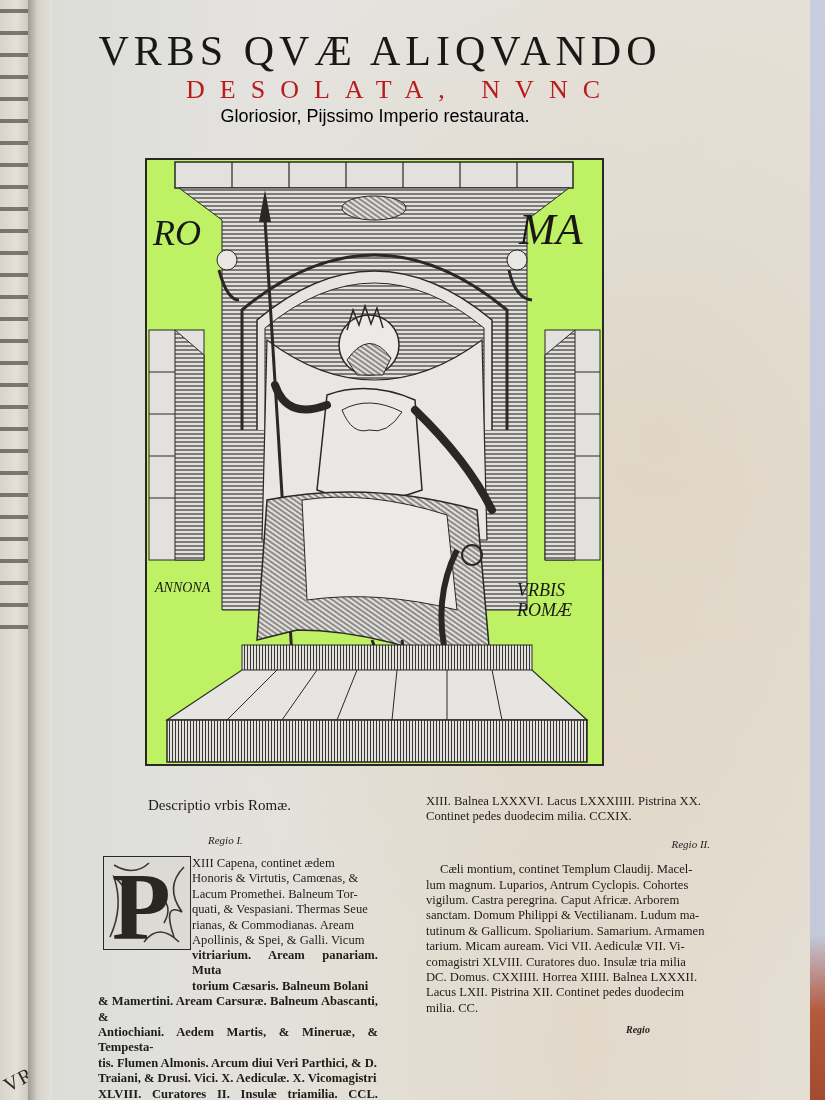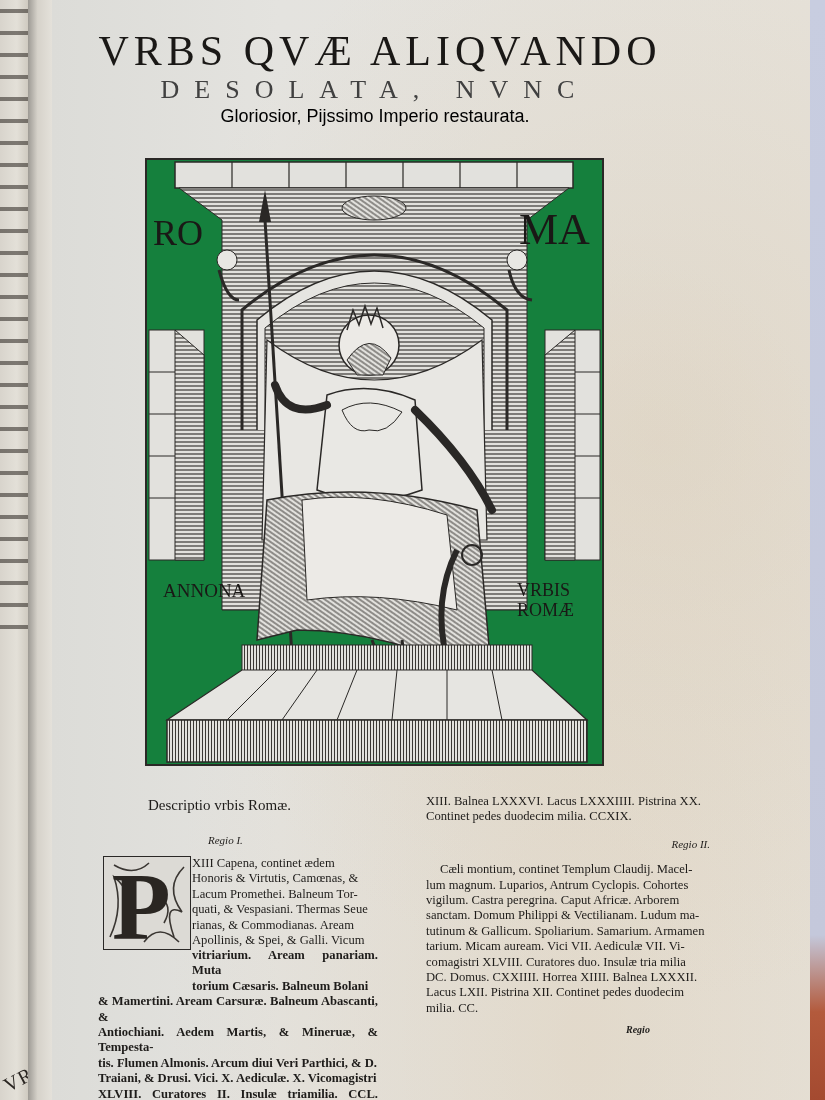--- a/index.html
+++ b/index.html
@@ -40,41 +40,41 @@
     position: absolute; right: 0; top: 0; width: 15px; height: 1100px;
     background: linear-gradient(180deg, #c8cde0 0%, #c4c8db 85%, #b35a3c 92%, #a44a30 100%);
   }
 
   .title-1 {
     position: absolute; left: 80px; top: 30px; width: 600px; text-align: center;
     font-family: "Liberation Serif", serif; font-size: 42px; letter-spacing: 5px;
     color: #1a1816; line-height: 1;
   }
   .title-2 {
-    position: absolute; left: 135px; top: 75px; width: 480px; text-align: center;
+    position: absolute; left: 135px; top: 75px; width: 480px; text-align: right;
     font-family: "Liberation Serif", serif; font-size: 26px; letter-spacing: 15px;
-    color: #404040;
+    color: #b91c1c;
   }
   .title-3 {
     position: absolute; left: 135px; top: 106px; width: 480px; text-align: center;
     font-family: Liberation Sans, sans-serif; font-size: 18px; color: #000000;
   }
 
   
   .woodcut {
     position: absolute; left: 145px; top: 158px; width: 455px; height: 604px;
-    border: 2px solid #2a2826; background: #15803d; overflow: hidden;
+    border: 2px solid #2a2826; background: #bef264; overflow: hidden; font-style: italic;
   }
   .woodcut svg { position: absolute; left: 0; top: 0; }
   .wc-label {
     position: absolute; font-family: "Liberation Serif", serif; color: #1a1816;
   }
   .wc-ro { left: 6px; top: 52px; font-size: 36px; }
   .wc-ma { left: 372px; top: 44px; font-size: 44px; }
-  .wc-annona { left: 16px; top: 420px; font-size: 19px; }
+  .wc-annona { left: 8px; top: 420px; font-size: 14px; }
   .wc-urbis { left: 370px; top: 420px; font-size: 18px; line-height: 20px; }
 
   
   .col-text { font-family: "Liberation Serif", serif; font-size: 12.6px; line-height: 15.4px; color: #1e1c1a; text-align: justify; }
   .desc-title { position: absolute; left: 148px; top: 797px; font-size: 15px; font-family: "Liberation Serif", serif; }
   .regio-1 { position: absolute; left: 208px; top: 834px; font-size: 11px; font-style: italic; font-family: "Liberation Serif", serif; }
   .initial {
     position: absolute; left: 103px; top: 856px; width: 86px; height: 92px;
     border: 1px solid #2a2826; background: #dcdad5; overflow: hidden;
   }

